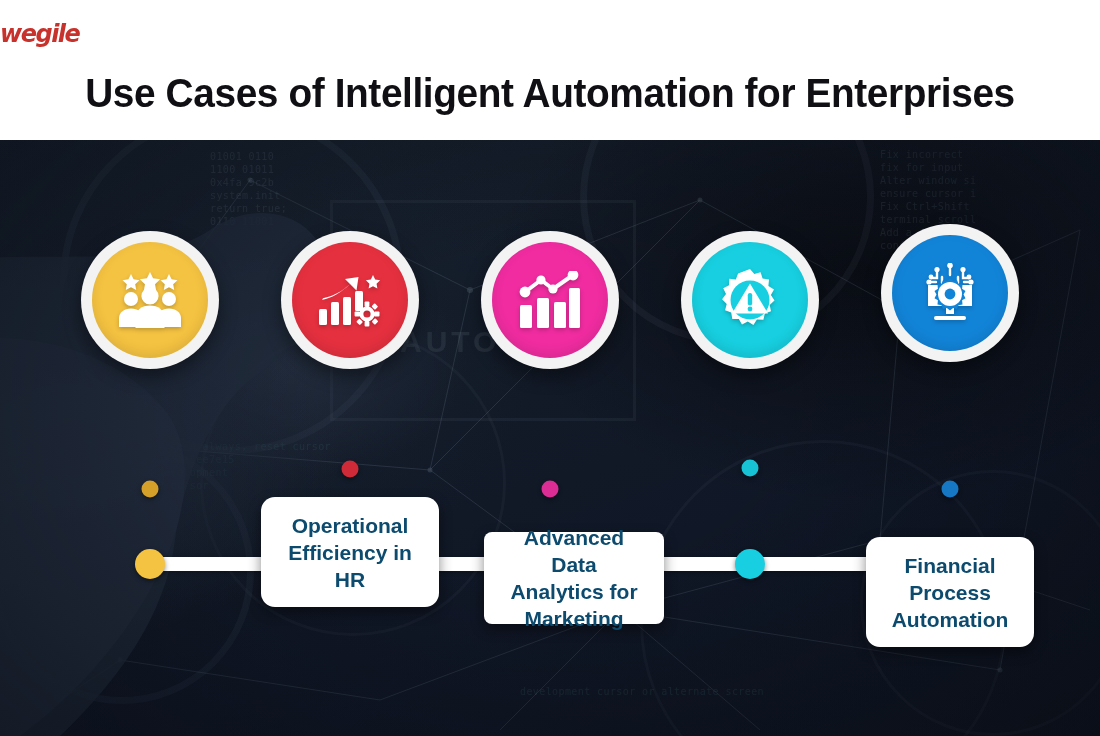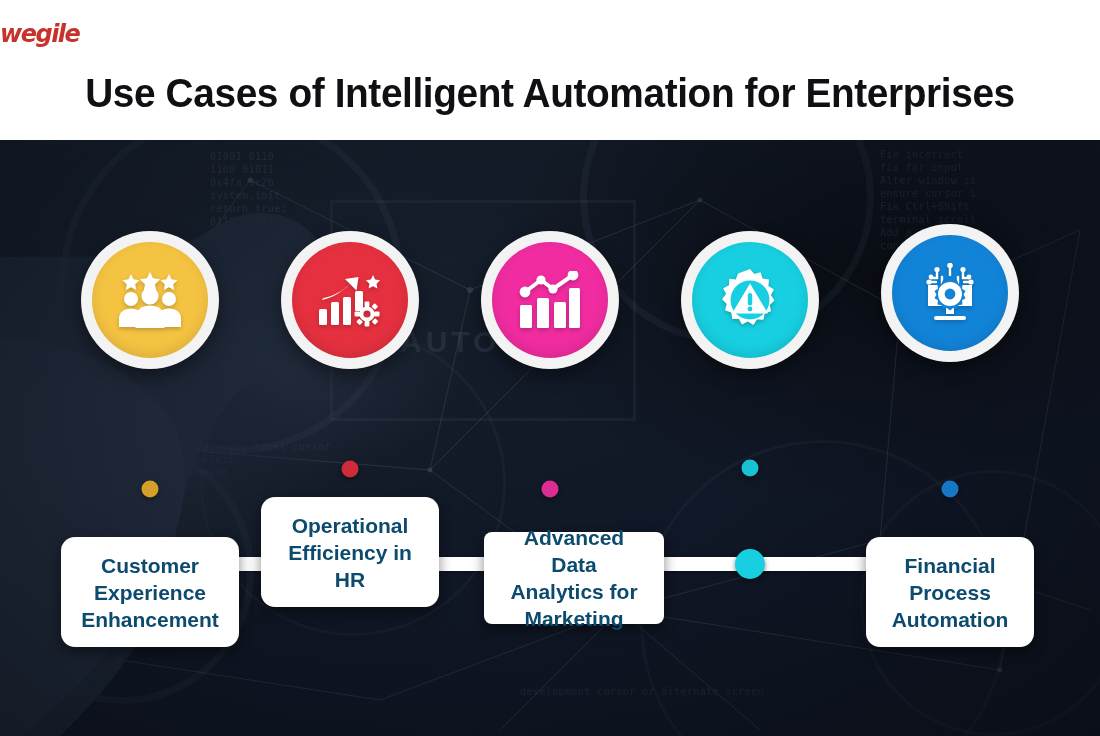--- a/index.html
+++ b/index.html
@@ -296,23 +296,20 @@
             <circle cx="52" cy="27" r="7"></circle>
             <path d="M40 55 v-9 c0-5.5 5.4-9.5 12-9.5 s12 4 12 9.5 v9z"></path>
             <circle cx="33" cy="24" r="8.6"></circle>
             <path d="M18.5 56 v-11 c0-6.6 6.5-11.4 14.5-11.4 s14.5 4.8 14.5 11.4 v11z"></path>
           </g>
         </svg>
       </div>
     </div>
     <div class="dot-big" style="left:150px; top:424px; background:#f5c342;"></div>
     <div class="dot-small" style="left:150px; top:349px; background:#d4a02a;"></div>
-    <div class="label-card" style="left:150px; top:397px; width:178px; height:110px;">Customer
-Experience
-Enhancement</div>
 
     <div class="node-circle" style="left:350px; top:160px;">
       <div class="node-inner" style="background:#e5303f;">
         <svg width="64" height="58" viewBox="0 0 64 58">
           <g fill="#ffffff">
             <path d="M55 4 l2.2 4.5 4.9 .7 -3.55 3.45 .84 4.9 -4.39-2.3 -4.39 2.3 .84-4.9 -3.55-3.45 4.9-.7z"></path>
             <path d="M4 29 c10-2 20-8 28-16 l6.5 6.5 2-13.5 -13.5 2 5 5 c-7.5 7.2-17 12.4-27 14.2z"></path>
             <rect x="1" y="38" width="8" height="16" rx="1.5"></rect>
             <rect x="13" y="31" width="8" height="23" rx="1.5"></rect>
             <rect x="25" y="26" width="8" height="28" rx="1.5"></rect>

